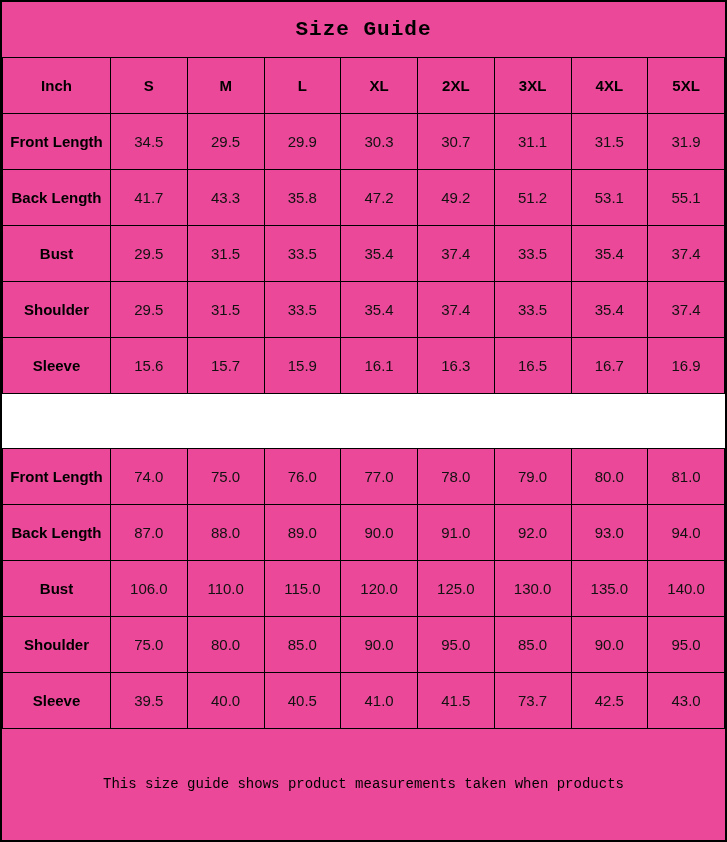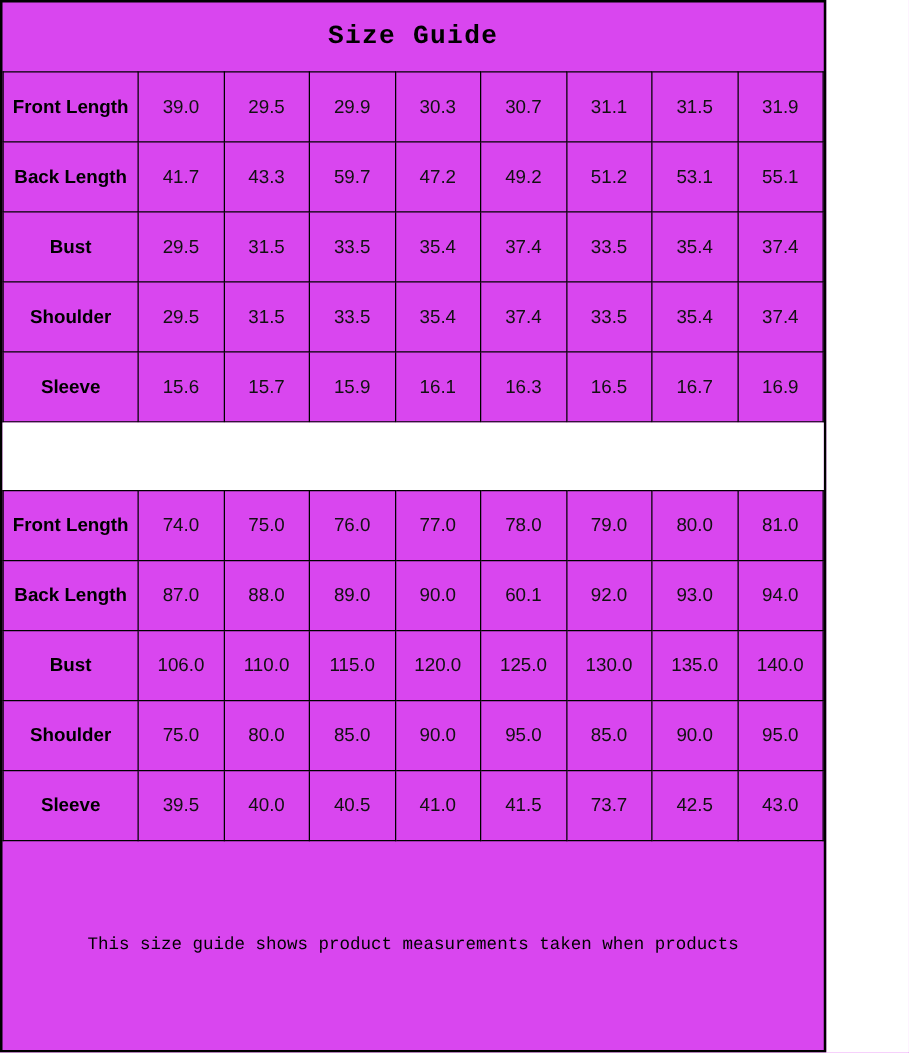--- a/index.html
+++ b/index.html
@@ -4,25 +4,25 @@
 <style>
   * { margin: 0; padding: 0; box-sizing: border-box; }
   html, body {
     width: 727px; height: 842px;
     background: #ffffff;
     font-family: "Liberation Sans", sans-serif;
     color: #000000;
     overflow: hidden;
   }
   .sheet {
-    width: 661px; height: 842px;
+    width: 727px; height: 842px;
     border: 2px solid #000000;
     display: flex;
     flex-direction: column;
-    background: #d946ef;
+    background: #ec4899;
   }
   .title-row {
     height: 55px; flex: 0 0 55px;
     display: flex; align-items: center; justify-content: center;
   }
   .title-row h1 {
     font-family: "Liberation Mono", "DejaVu Sans Mono", monospace;
     font-size: 21px;
     font-weight: 700;
     letter-spacing: 1px;
@@ -76,35 +76,46 @@
     <h1>Size Guide</h1>
   </div>
 
   <table class="size-table">
     <colgroup>
         <col class="label-col">
         <col span="8">
       </colgroup>
     <tbody>
         <tr>
+          <th>Inch</th>
+          <th>S</th>
+          <th>M</th>
+          <th>L</th>
+          <th>XL</th>
+          <th>2XL</th>
+          <th>3XL</th>
+          <th>4XL</th>
+          <th>5XL</th>
+        </tr>
+        <tr>
           <th>Front Length</th>
-          <td>39.0</td>
+          <td>34.5</td>
           <td>29.5</td>
           <td>29.9</td>
           <td>30.3</td>
           <td>30.7</td>
           <td>31.1</td>
           <td>31.5</td>
           <td>31.9</td>
         </tr>
         <tr>
           <th>Back Length</th>
           <td>41.7</td>
           <td>43.3</td>
-          <td>59.7</td>
+          <td>35.8</td>
           <td>47.2</td>
           <td>49.2</td>
           <td>51.2</td>
           <td>53.1</td>
           <td>55.1</td>
         </tr>
         <tr>
           <th>Bust</th>
           <td>29.5</td>
           <td>31.5</td>
@@ -158,21 +169,21 @@
           <td>79.0</td>
           <td>80.0</td>
           <td>81.0</td>
         </tr>
         <tr>
           <th>Back Length</th>
           <td>87.0</td>
           <td>88.0</td>
           <td>89.0</td>
           <td>90.0</td>
-          <td>60.1</td>
+          <td>91.0</td>
           <td>92.0</td>
           <td>93.0</td>
           <td>94.0</td>
         </tr>
         <tr>
           <th>Bust</th>
           <td>106.0</td>
           <td>110.0</td>
           <td>115.0</td>
           <td>120.0</td>

